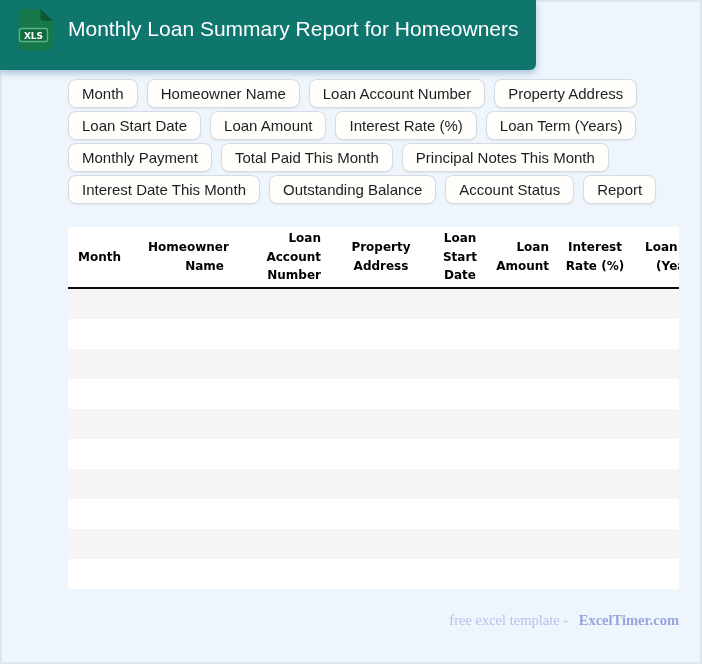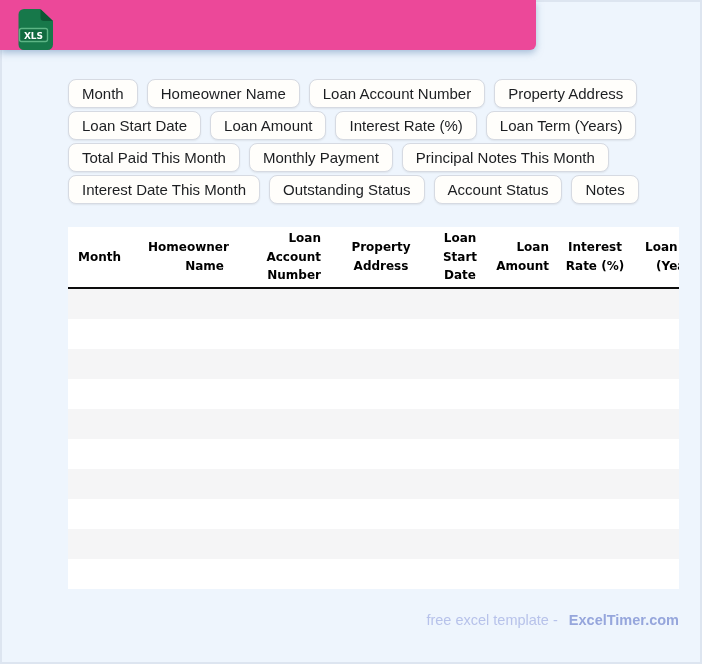--- a/index.html
+++ b/index.html
@@ -4,22 +4,22 @@
 <style>
   html,body{margin:0;padding:0;background:#ffffff;}
   .page{
     position:relative;width:702px;height:664px;overflow:hidden;
     background:#eef5fd;
     box-shadow:inset 0 0 0 2px #dde5f0;
     font-family:"Liberation Sans",sans-serif;
   }
   
   .header-bar{
-    position:absolute;left:0;top:0;width:536px;height:50px;
-    background:#ec4899;border-radius:0 0 6px 0;
+    position:absolute;left:0;top:0;width:536px;height:70px;
+    background:#0f766e;border-radius:0 0 6px 0;
     box-shadow:0 3px 7px rgba(110,145,185,.55);
     text-align:right;
   }
   .xls-icon{position:absolute;left:17px;top:8px;width:37px;height:42px;}
   .page-title{
     position:absolute;left:68px;top:0;height:57px;line-height:57px;
     color:#ffffff;font-size:21px;font-weight:400;white-space:nowrap;
   }
   
   .pills{
@@ -51,55 +51,56 @@
   .c4{width:50px;text-align:center;}
   .c5{width:70px;text-align:right;}
   .c6{width:80px;text-align:center;}
   .c7{width:90px;text-align:center;}
   .tbody{width:611px;}
   .trow{height:30px;background:#ffffff;}
   .trow:nth-child(odd){background:#f5f5f6;}
   
   .footer{
     position:absolute;left:68px;top:612px;width:611px;
-    text-align:right;font-size:14.5px;white-space:nowrap;
+    text-align:right;font-size:14.5px;white-space:nowrap;font-family:Liberation Serif, serif;
   }
   .footer .prefix{color:#b7c2ea;font-weight:400;}
   .footer .brand{color:#96a6dc;font-weight:bold;margin-left:7px;}
 </style>
 </head>
 <body>
 
 <div class="page">
 
   <div class="header-bar">
     <svg class="xls-icon" viewBox="0 0 37 42">
       <path d="M7 1 h16 l13 12 v23.5 a5.5 5.5 0 0 1 -5.5 5.5 H7 a5.5 5.5 0 0 1 -5.5 -5.5 V6.5 A5.5 5.5 0 0 1 7 1 z" fill="#17784a"></path>
       <path d="M23.5 1 l12.5 12 h-9 a3.5 3.5 0 0 1 -3.5 -3.5 z" fill="#0e5634"></path>
       <rect x="2.5" y="20.5" width="28" height="13" rx="2" fill="#116b40" stroke="#5cb585" stroke-width="1.4"></rect>
       <text x="16.5" y="30.5" text-anchor="middle" fill="#ffffff" font-family="DejaVu Sans, sans-serif" font-size="9" font-weight="bold">XLS</text>
     </svg>
+    <div class="page-title">Monthly Loan Summary Report for Homeowners</div>
   </div>
 
   <div class="pills">
     <span class="pill">Month</span>
     <span class="pill">Homeowner Name</span>
     <span class="pill">Loan Account Number</span>
     <span class="pill">Property Address</span>
     <span class="pill">Loan Start Date</span>
     <span class="pill">Loan Amount</span>
     <span class="pill">Interest Rate (%)</span>
     <span class="pill">Loan Term (Years)</span>
+    <span class="pill">Monthly Payment</span>
     <span class="pill">Total Paid This Month</span>
-    <span class="pill">Monthly Payment</span>
     <span class="pill">Principal Notes This Month</span>
     <span class="pill">Interest Date This Month</span>
-    <span class="pill">Outstanding Status</span>
+    <span class="pill">Outstanding Balance</span>
     <span class="pill">Account Status</span>
-    <span class="pill">Notes</span>
+    <span class="pill">Report</span>
   </div>
 
   <div class="card">
     <div class="thead">
       <div class="th c0">Month</div>
       <div class="th c1">Homeowner Name</div>
       <div class="th c2">Loan Account Number</div>
       <div class="th c3">Property Address</div>
       <div class="th c4">Loan Start Date</div>
       <div class="th c5">Loan Amount</div>

